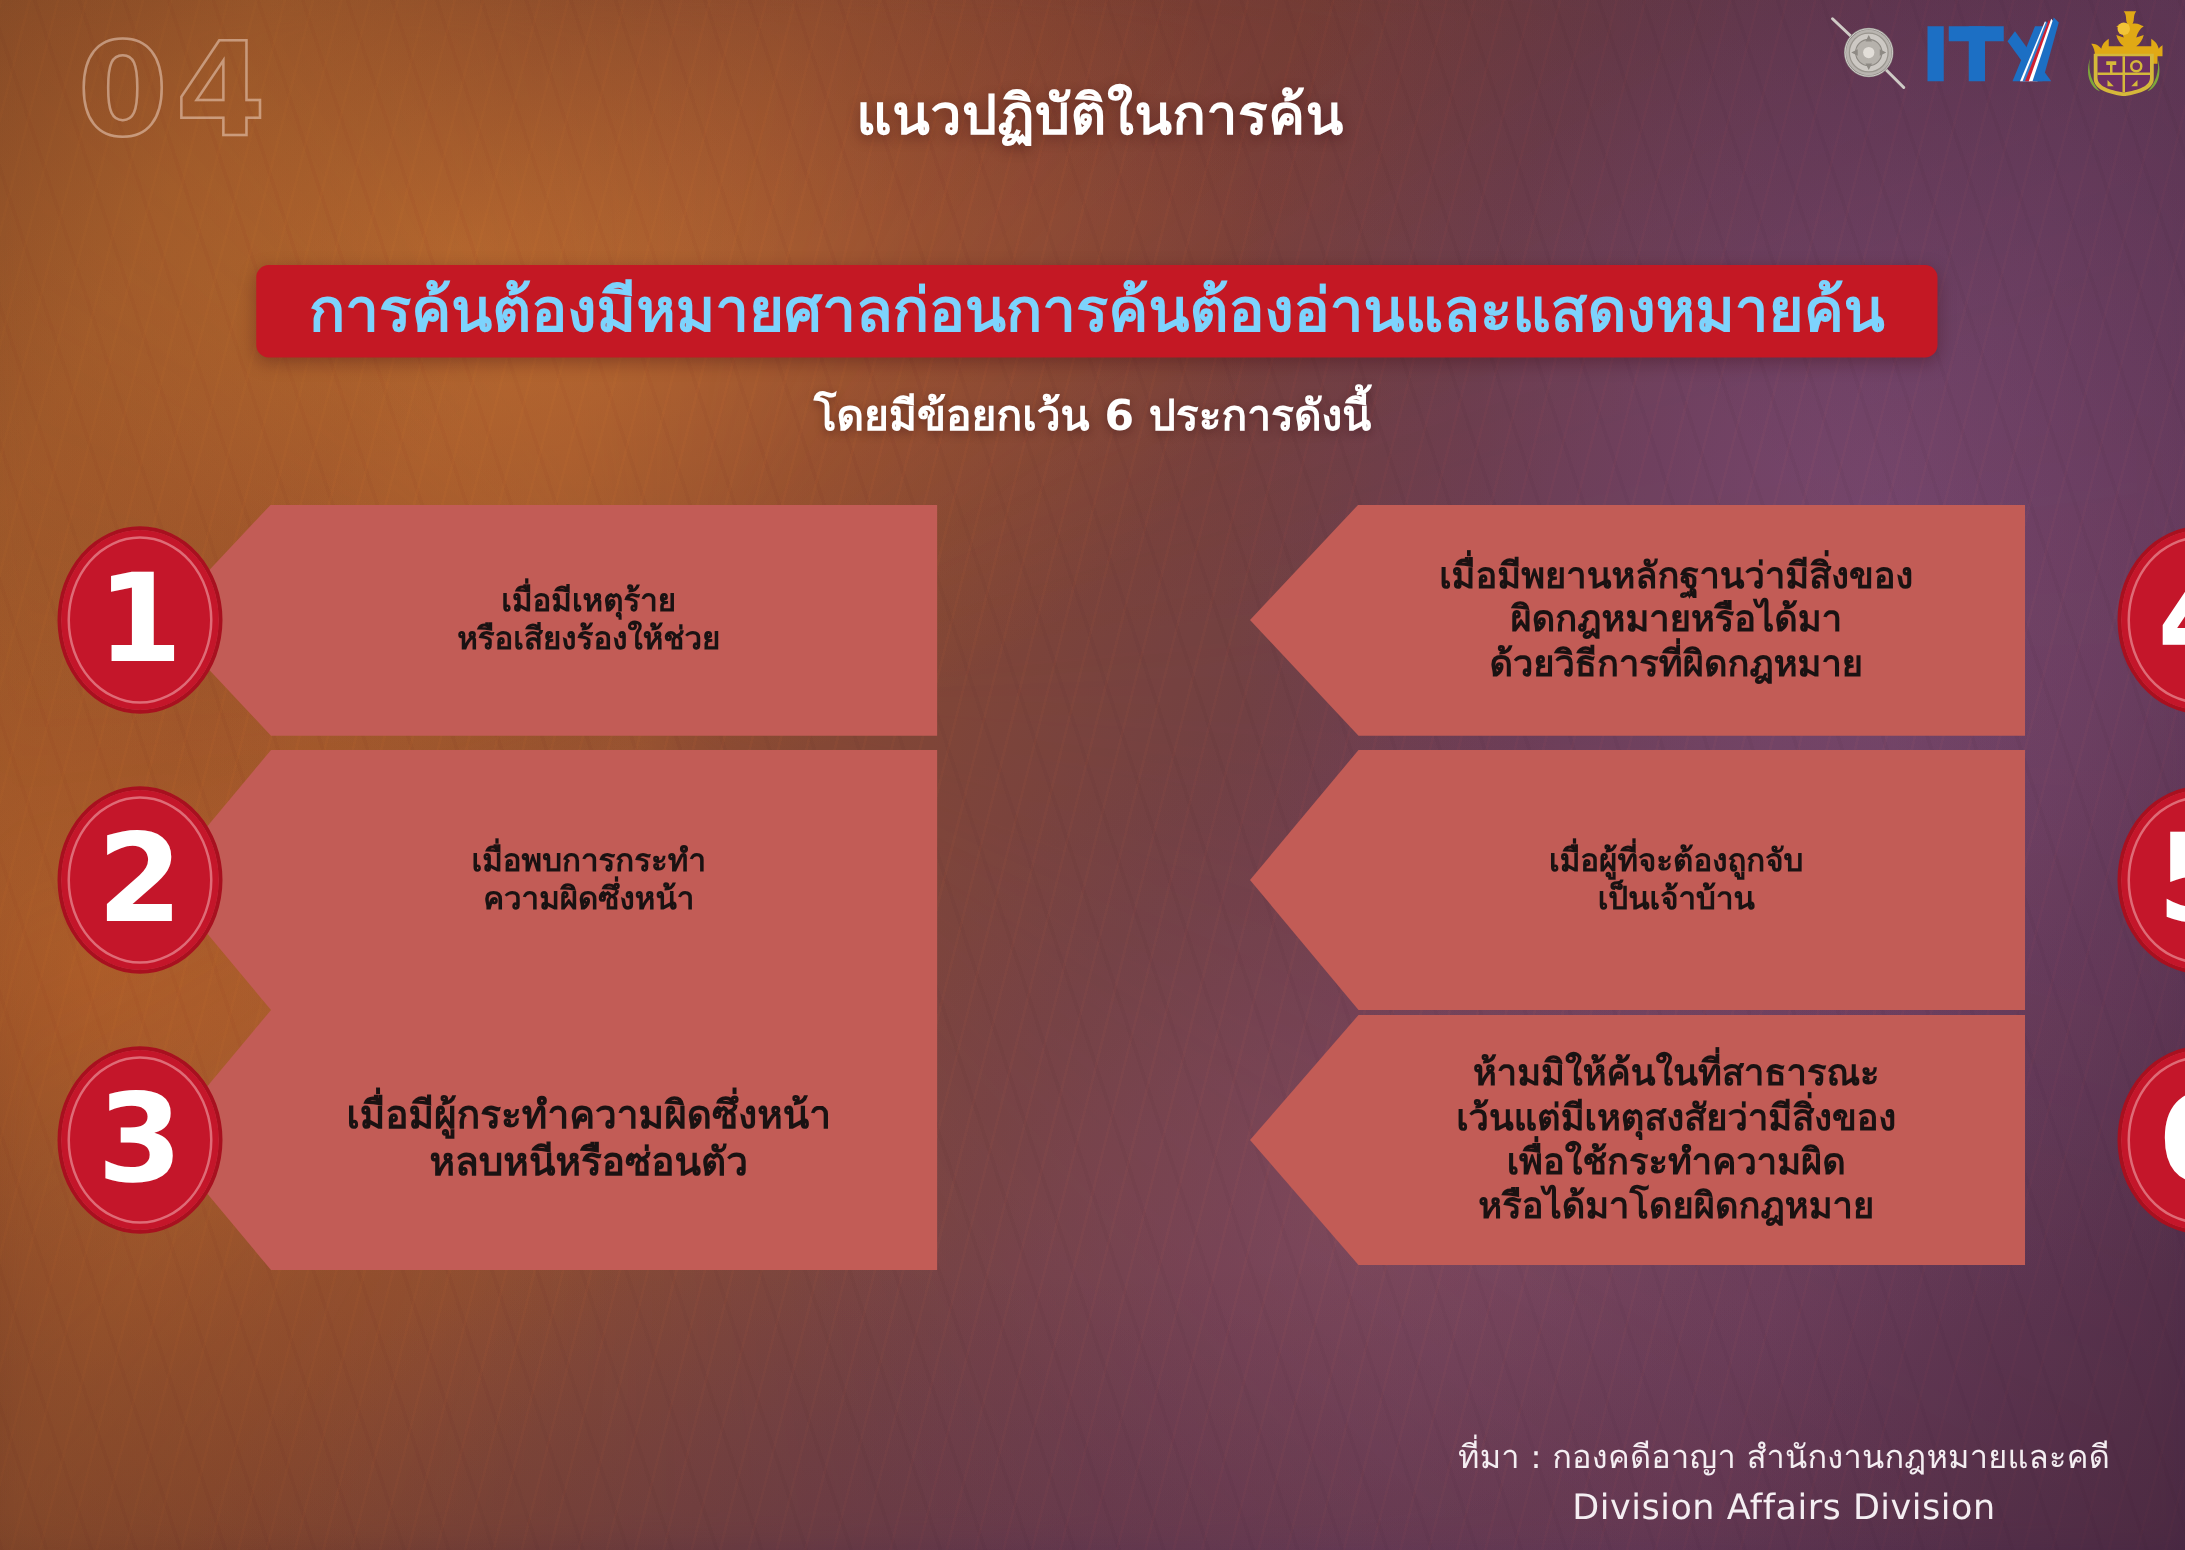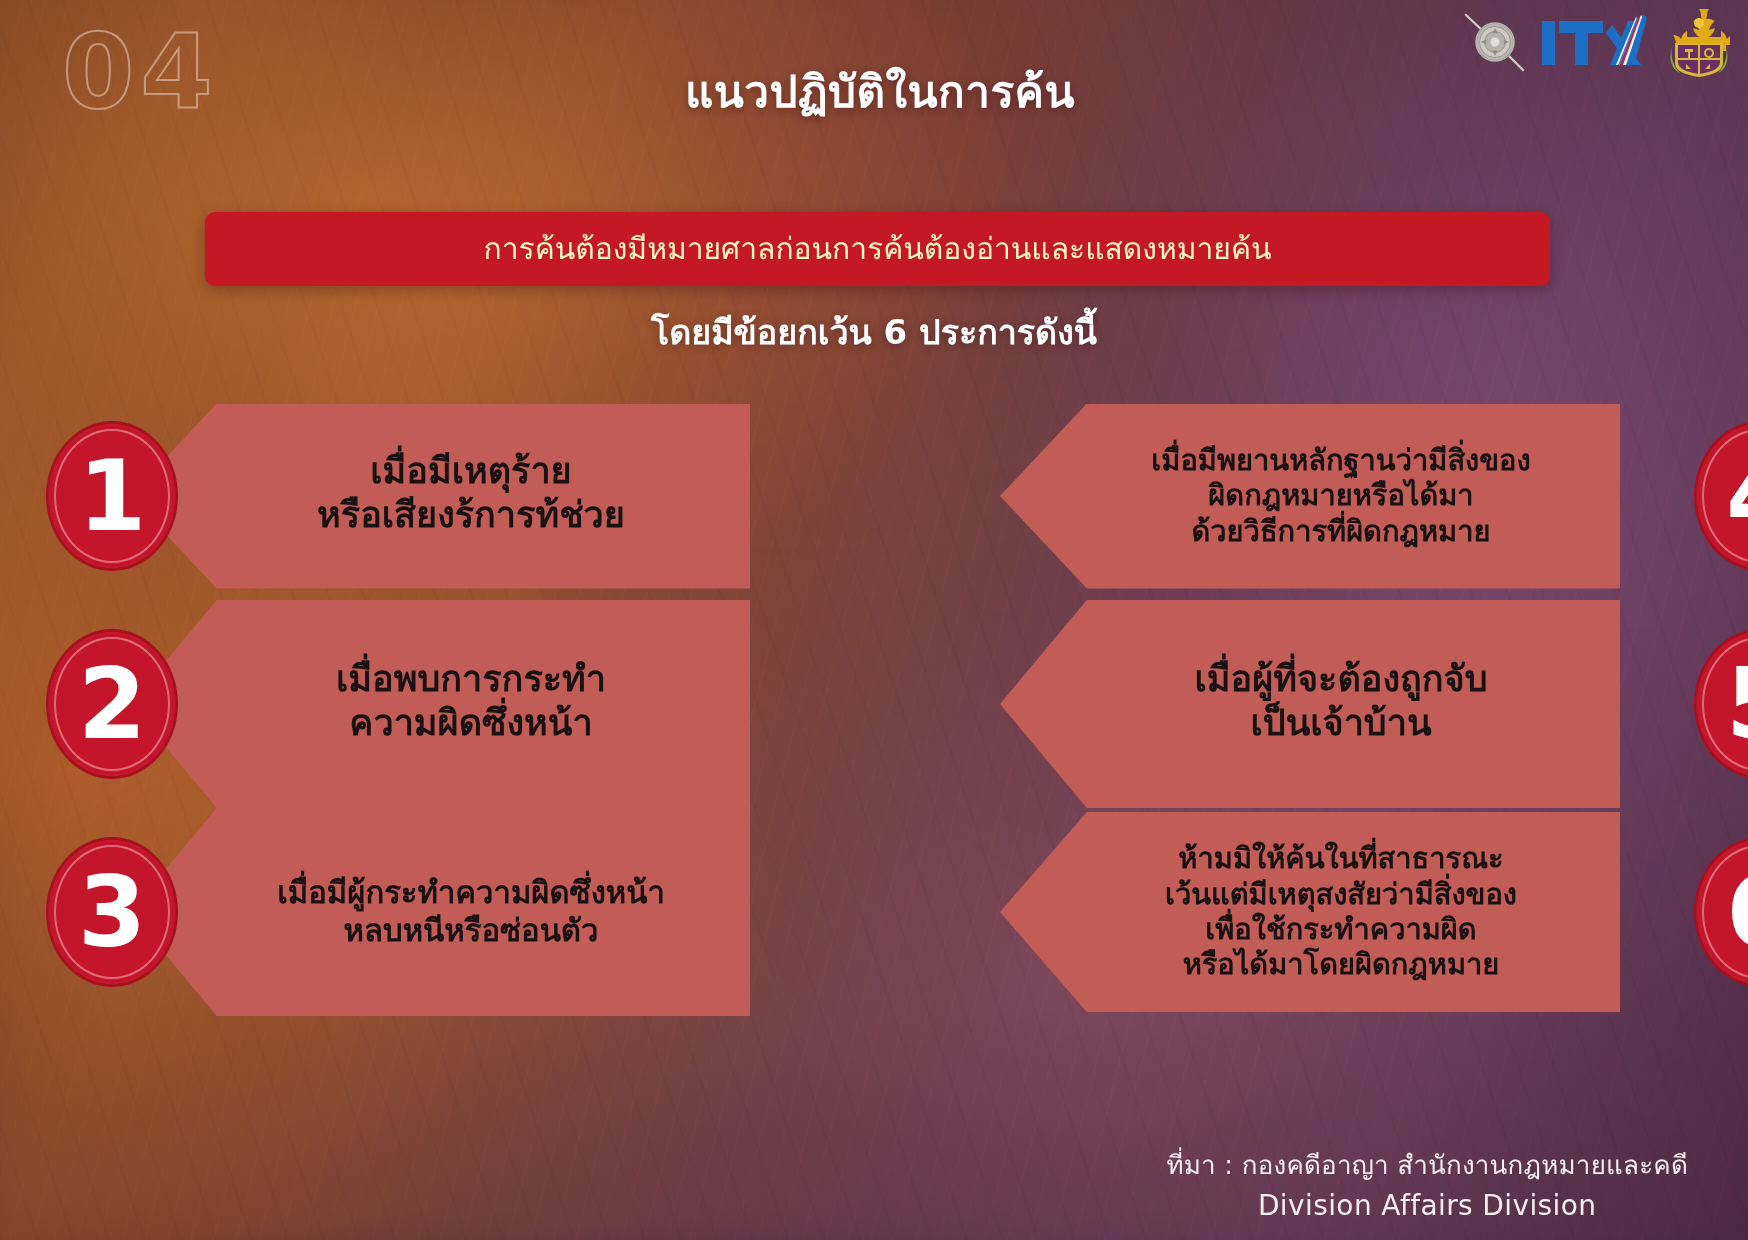--- a/index.html
+++ b/index.html
@@ -132,23 +132,23 @@
     width: 1345px;
     height: 74px;
     background: #c41824;
     border-radius: 10px;
     display: flex;
     align-items: center;
     justify-content: center;
     box-shadow: 0 4px 14px rgba(60,10,16,.35);
   }
   .banner-text {
-    color: #fef9c3;
-    font-size: 30px;
-    font-weight: 400;
+    color: #7dd3fc;
+    font-size: 48px;
+    font-weight: 700;
     line-height: 1;
     white-space: nowrap;
   }
 
   .subtitle {
     position: absolute;
     left: 0; right: 0;
     top: 305px;
     text-align: center;
     color: #ffffff;
@@ -230,21 +230,21 @@
   .arrow-h2 { height: 208px; }
   .arrow-h4 { height: 200px; }
 
   .arrow-text {
     color: #1a1212;
     font-weight: 700;
     text-align: center;
     line-height: 1.22;
     padding-right: 18px;
   }
-  .ts-big  { font-size: 36px; font-family: Liberation Mono, monospace; }
+  .ts-big  { font-size: 25px; }
   .ts-mid  { font-size: 31px; }
   .ts-sml  { font-size: 29px; }
 
   
   .footer {
     position: absolute;
     right: 60px;
     bottom: 18px;
     text-align: center;
     color: #f4eef2;
@@ -339,21 +339,21 @@
 
     <div class="column col-left">
 
       <div class="item">
         <div class="num-circle">
           <span class="num-text">1</span>
         </div>
         <div class="arrow arrow-h3">
           <div class="arrow-text ts-big">
             <div>เมื่อมีเหตุร้าย</div>
-            <div>หรือเสียงร้การท้ช่วย</div>
+            <div>หรือเสียงร้องให้ช่วย</div>
           </div>
         </div>
       </div>
 
       <div class="item">
         <div class="num-circle">
           <span class="num-text">2</span>
         </div>
         <div class="arrow arrow-h2">
           <div class="arrow-text ts-big">

